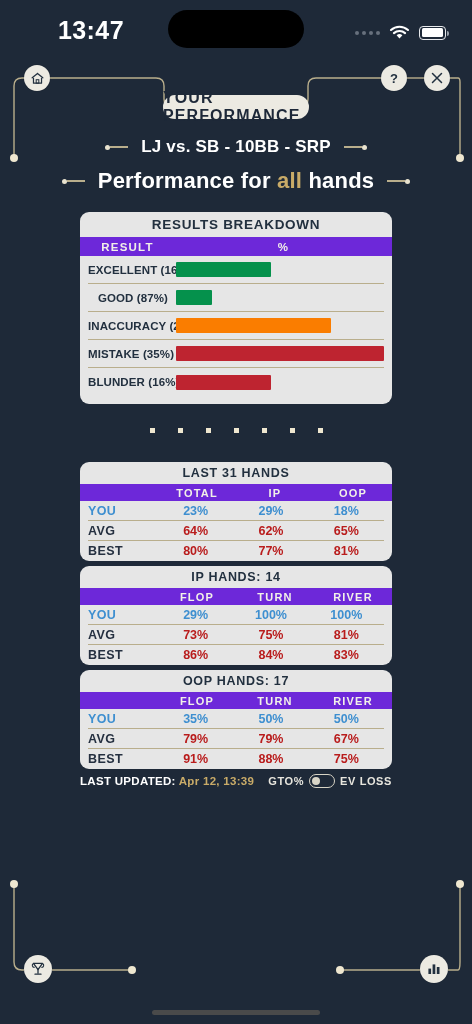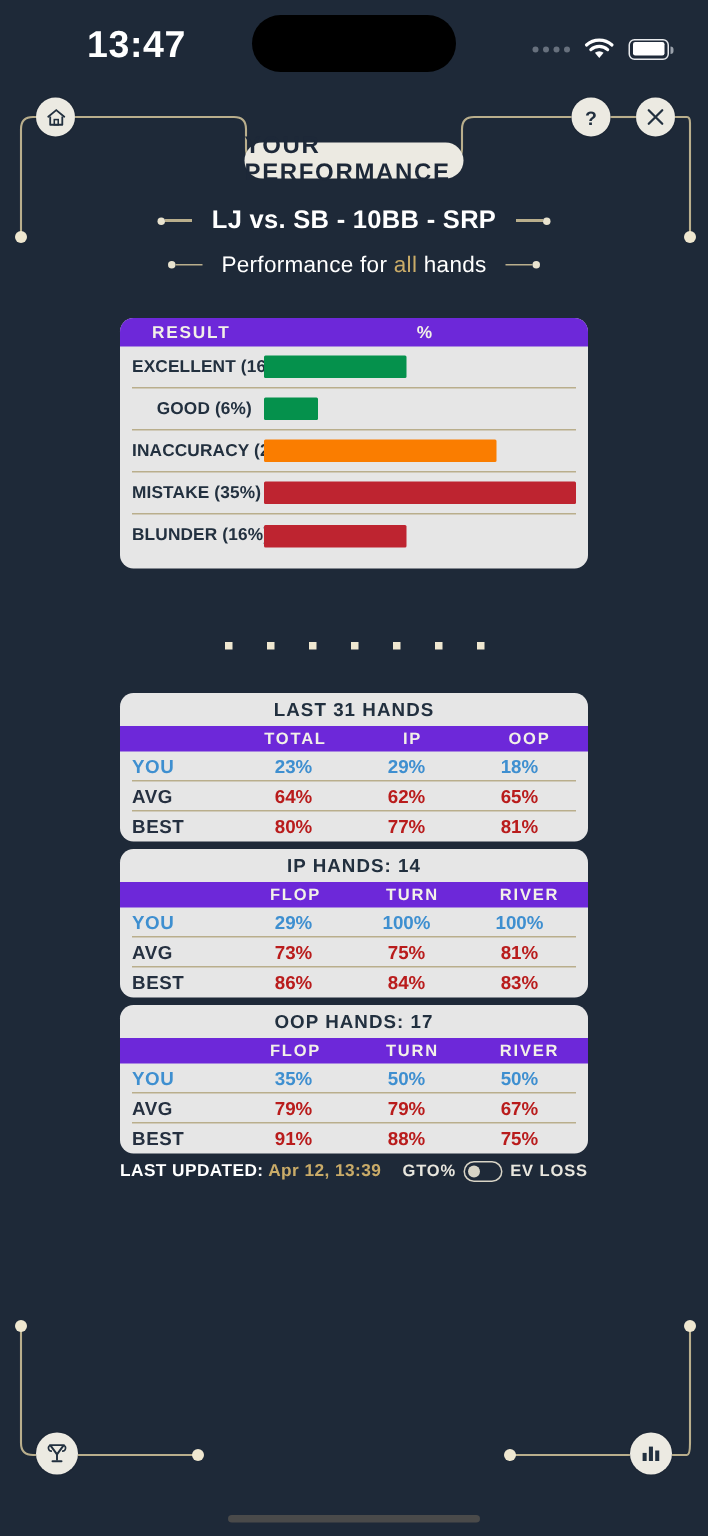--- a/index.html
+++ b/index.html
@@ -59,21 +59,21 @@
     color: #1d2838; font-size: 16px; font-weight: bold;
     letter-spacing: 1.1px; font-stretch: condensed;
   }
 
   
   .heading-row { position: absolute; left: 0; width: 472px; display: flex; align-items: center; justify-content: center; gap: 13px; }
   .heading-row.h1 { top: 137px; }
   .heading-row.h2 { top: 168px; }
   .h-title { color: #ffffff; font-size: 17px; font-weight: bold; letter-spacing: .2px; white-space: nowrap; }
   .h-title .accent { color: #c9ab68; }
-  .h-title.sub { font-size: 15px; font-weight: normal; text-align: right; }
+  .h-title.sub { font-size: 22px; font-weight: bold; text-align: right; }
   .arrow { display: flex; align-items: center; }
   .arrow .dot { width: 5px; height: 5px; border-radius: 50%; background: #e9e3cf; }
   .arrow .bar { width: 18px; height: 1.3px; background: #b9ae8c; }
 
   
   .card {
     position: absolute; left: 80px; width: 312px;
     background: #e6e6e6; border-radius: 9px; overflow: hidden;
   }
   .card-title {
@@ -247,33 +247,34 @@
     <span class="h-title sub">
       <span>Performance for </span><span class="accent">all</span><span> hands</span>
     </span>
     <span class="arrow">
         <i class="bar"></i>
         <i class="dot"></i>
       </span>
   </div>
 
   <div class="card" id="results-card">
+    <div class="card-title">RESULTS BREAKDOWN</div>
     <div class="card-subhead">
       <div class="c-result">RESULT</div>
       <div class="c-pct">%</div>
     </div>
     <div class="bars" id="bars-container">
         <div class="bar-row">
           <div class="bar-label">EXCELLENT (16%)</div>
           <div class="bar-track">
             <div class="bar-fill" style="width: 45.7143%; background: rgb(5, 145, 76);"></div>
           </div>
         </div>
         <div class="bar-row">
-          <div class="bar-label">GOOD (6%)</div>
+          <div class="bar-label">GOOD (87%)</div>
           <div class="bar-track">
             <div class="bar-fill" style="width: 17.1429%; background: rgb(5, 145, 76);"></div>
           </div>
         </div>
         <div class="bar-row">
           <div class="bar-label">INACCURACY (26%)</div>
           <div class="bar-track">
             <div class="bar-fill" style="width: 74.2857%; background: rgb(250, 125, 0);"></div>
           </div>
         </div>

